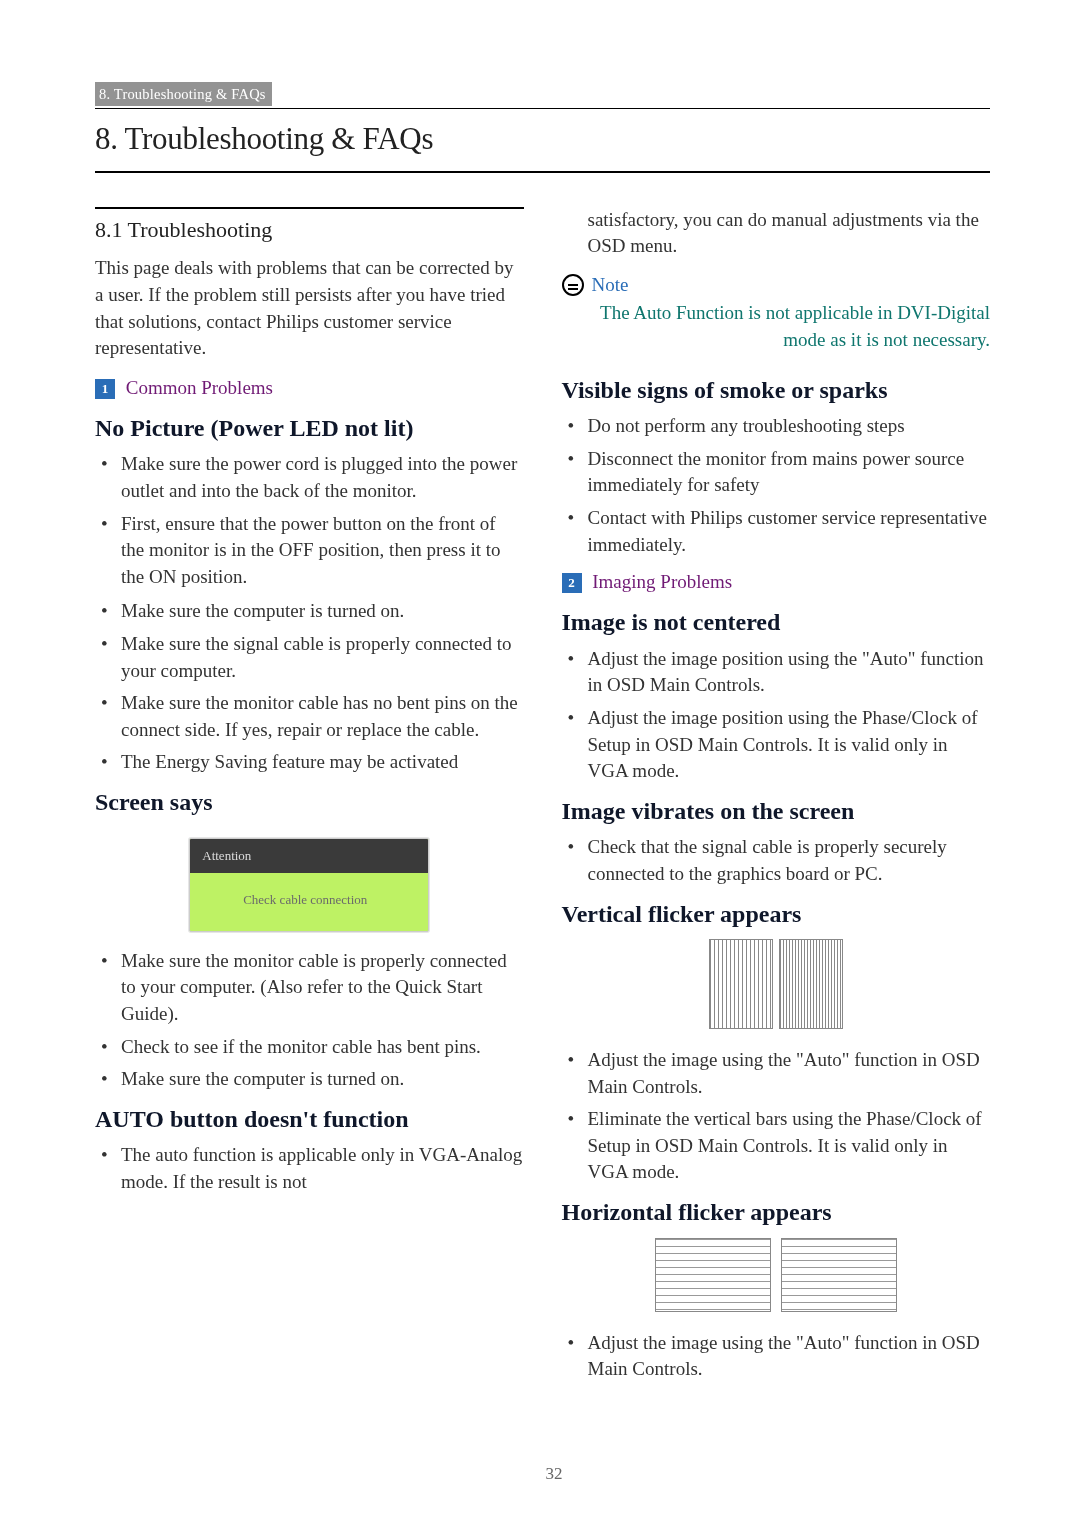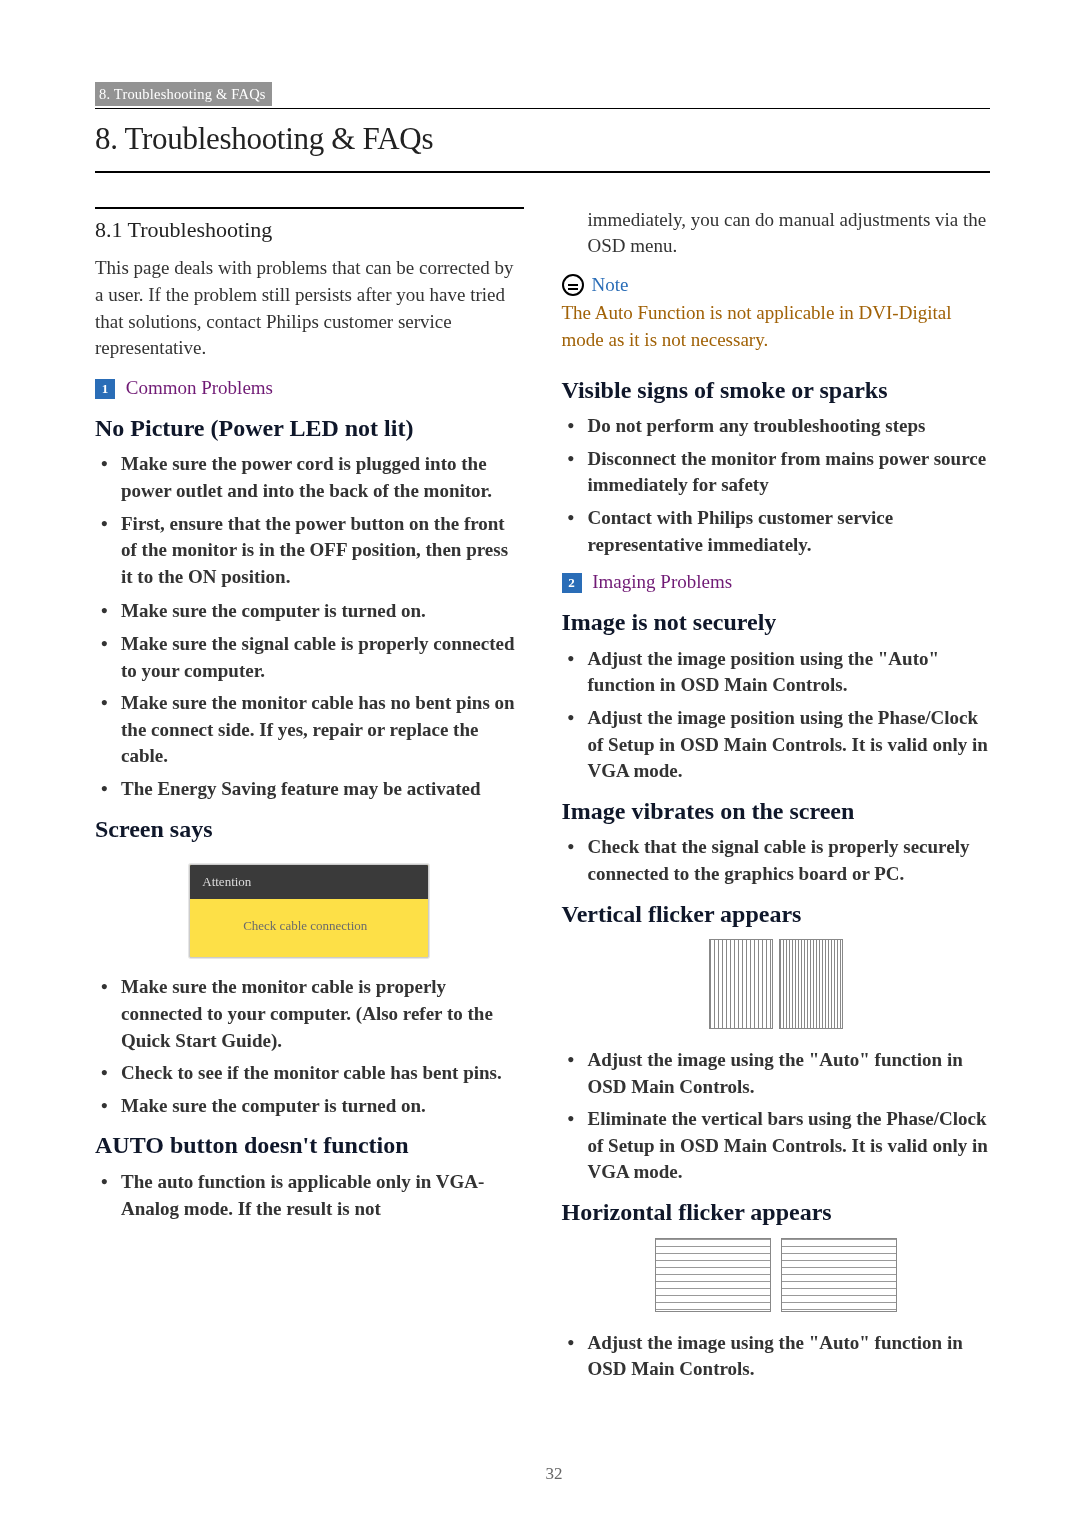--- a/index.html
+++ b/index.html
@@ -83,21 +83,20 @@
   .sub-heading {
     font-weight: bold;
     color: #0f172a;
     margin: 10px 0 6px 0;
     font-size: 24px;
   }
   ul.bullets {
     list-style: none;
     padding: 0;
     margin: 0 0 8px 0;
-    font-weight: bold;
   }
   ul.bullets > li {
     position: relative;
     padding-left: 26px;
     margin-bottom: 6px;
     color: #333;
   }
   ul.bullets > li::before {
     content: "•";
     position: absolute;
@@ -135,27 +134,28 @@
     right: 4px;
     top: 12px;
     height: 2px;
     background: #000;
   }
   .note-label {
     color: #2a6db7;
     font-size: 19px;
   }
   .note-text {
-    color: #a16207;
+    color: #0f766e;
     margin-bottom: 20px;
+    text-align: right;
   }
   .attention-box {
     width: 240px;
     margin: 18px auto 16px auto;
-    background: #fde047;
+    background: #bef264;
     border: 1px solid #ccc;
     border-radius: 2px;
     overflow: hidden;
     box-shadow: 0 0 0 1px #e6e6e6;
   }
   .attention-header {
     background: #3a3a3a;
     color: #dcdcdc;
     font-size: 13px;
     padding: 8px 12px;
@@ -260,41 +260,41 @@
         <li>Make sure the computer is turned on.</li>
       </ul>
 
       <div class="sub-heading">AUTO button doesn't function</div>
       <ul class="bullets">
         <li>The auto function is applicable only in VGA-Analog mode.  If the result is not</li>
       </ul>
     </div>
 
     <div class="col">
-      <p class="body" style="padding-left:26px;">immediately, you can do manual adjustments via the OSD menu.</p>
+      <p class="body" style="padding-left:26px;">satisfactory, you can do manual adjustments via the OSD menu.</p>
 
       <div class="note-row">
         <span class="note-icon"></span>
         <span class="note-label">Note</span>
       </div>
       <p class="note-text">The Auto Function is not applicable in DVI-Digital mode as it is not necessary.</p>
 
       <div class="sub-heading">Visible signs of smoke or sparks</div>
       <ul class="bullets">
         <li>Do not perform any troubleshooting steps</li>
         <li>Disconnect the monitor from mains power source immediately for safety</li>
         <li>Contact with Philips customer service representative immediately.</li>
       </ul>
 
       <div class="section-label-row">
         <span class="num-badge">2</span>
         <span class="section-label">Imaging Problems</span>
       </div>
 
-      <div class="sub-heading">Image is not securely</div>
+      <div class="sub-heading">Image is not centered</div>
       <ul class="bullets">
         <li>Adjust the image position using the "Auto" function in OSD Main Controls.</li>
         <li>Adjust the image position using the Phase/Clock of Setup in OSD Main Controls.  It is valid only in VGA mode.</li>
       </ul>
 
       <div class="sub-heading">Image vibrates on the screen</div>
       <ul class="bullets">
         <li>Check that the signal cable is properly securely connected to the graphics board or PC.</li>
       </ul>
 

